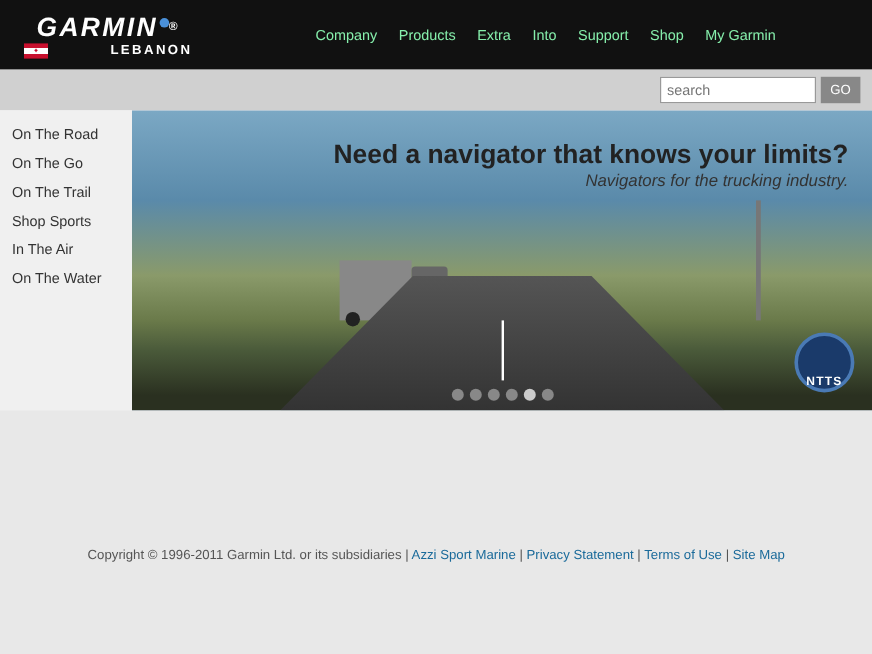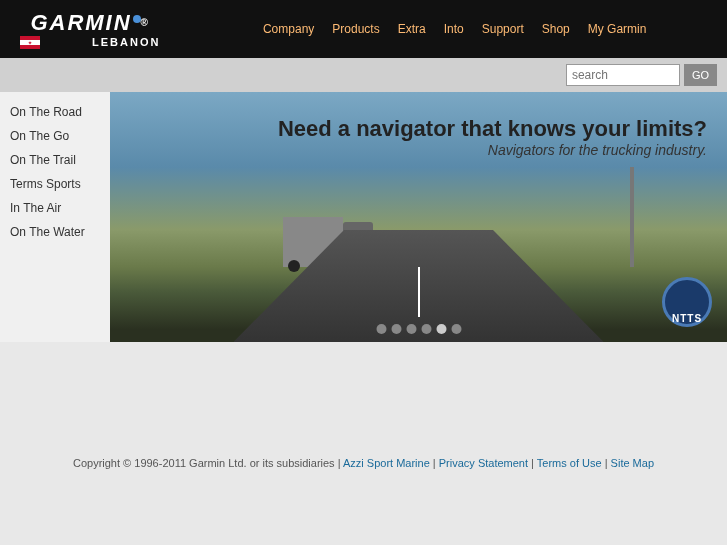--- a/index.html
+++ b/index.html
@@ -67,36 +67,36 @@
       font-weight: bold;
       padding-left: 48px;
     }
     #nav {
       display: flex;
       gap: 18px;
       flex: 1;
       justify-content: center;
     }
     #nav a {
-      color: #fdba74;
+      color: #86efac;
       text-decoration: none;
       font-size: 12px;
     }
 
     
     #search-bar {
       background: #d0d0d0;
       display: flex;
       justify-content: flex-end;
       align-items: center;
       padding: 6px 10px;
       gap: 4px;
     }
     #search-bar input {
-      width: 114px;
+      width: 130px;
       height: 22px;
       border: 1px solid #999;
       padding: 2px 5px;
       font-size: 12px;
       color: #888;
     }
     #search-bar button {
       background: #888;
       color: white;
       border: none;
@@ -310,21 +310,21 @@
   <input type="text" placeholder="search" style="">
   <button>GO</button>
 </div>
 
 <div id="main">
 
   <div id="sidebar">
     <div class="sidebar-item">On The Road</div>
     <div class="sidebar-item">On The Go</div>
     <div class="sidebar-item">On The Trail</div>
-    <div class="sidebar-item">Terms Sports</div>
+    <div class="sidebar-item">Shop Sports</div>
     <div class="sidebar-item">In The Air</div>
     <div class="sidebar-item">On The Water</div>
   </div>
 
   <div id="banner">
     <div class="banner-bg">
 
       <div class="truck">
         <div class="truck-trailer"></div>
         <div class="truck-cab"></div>

